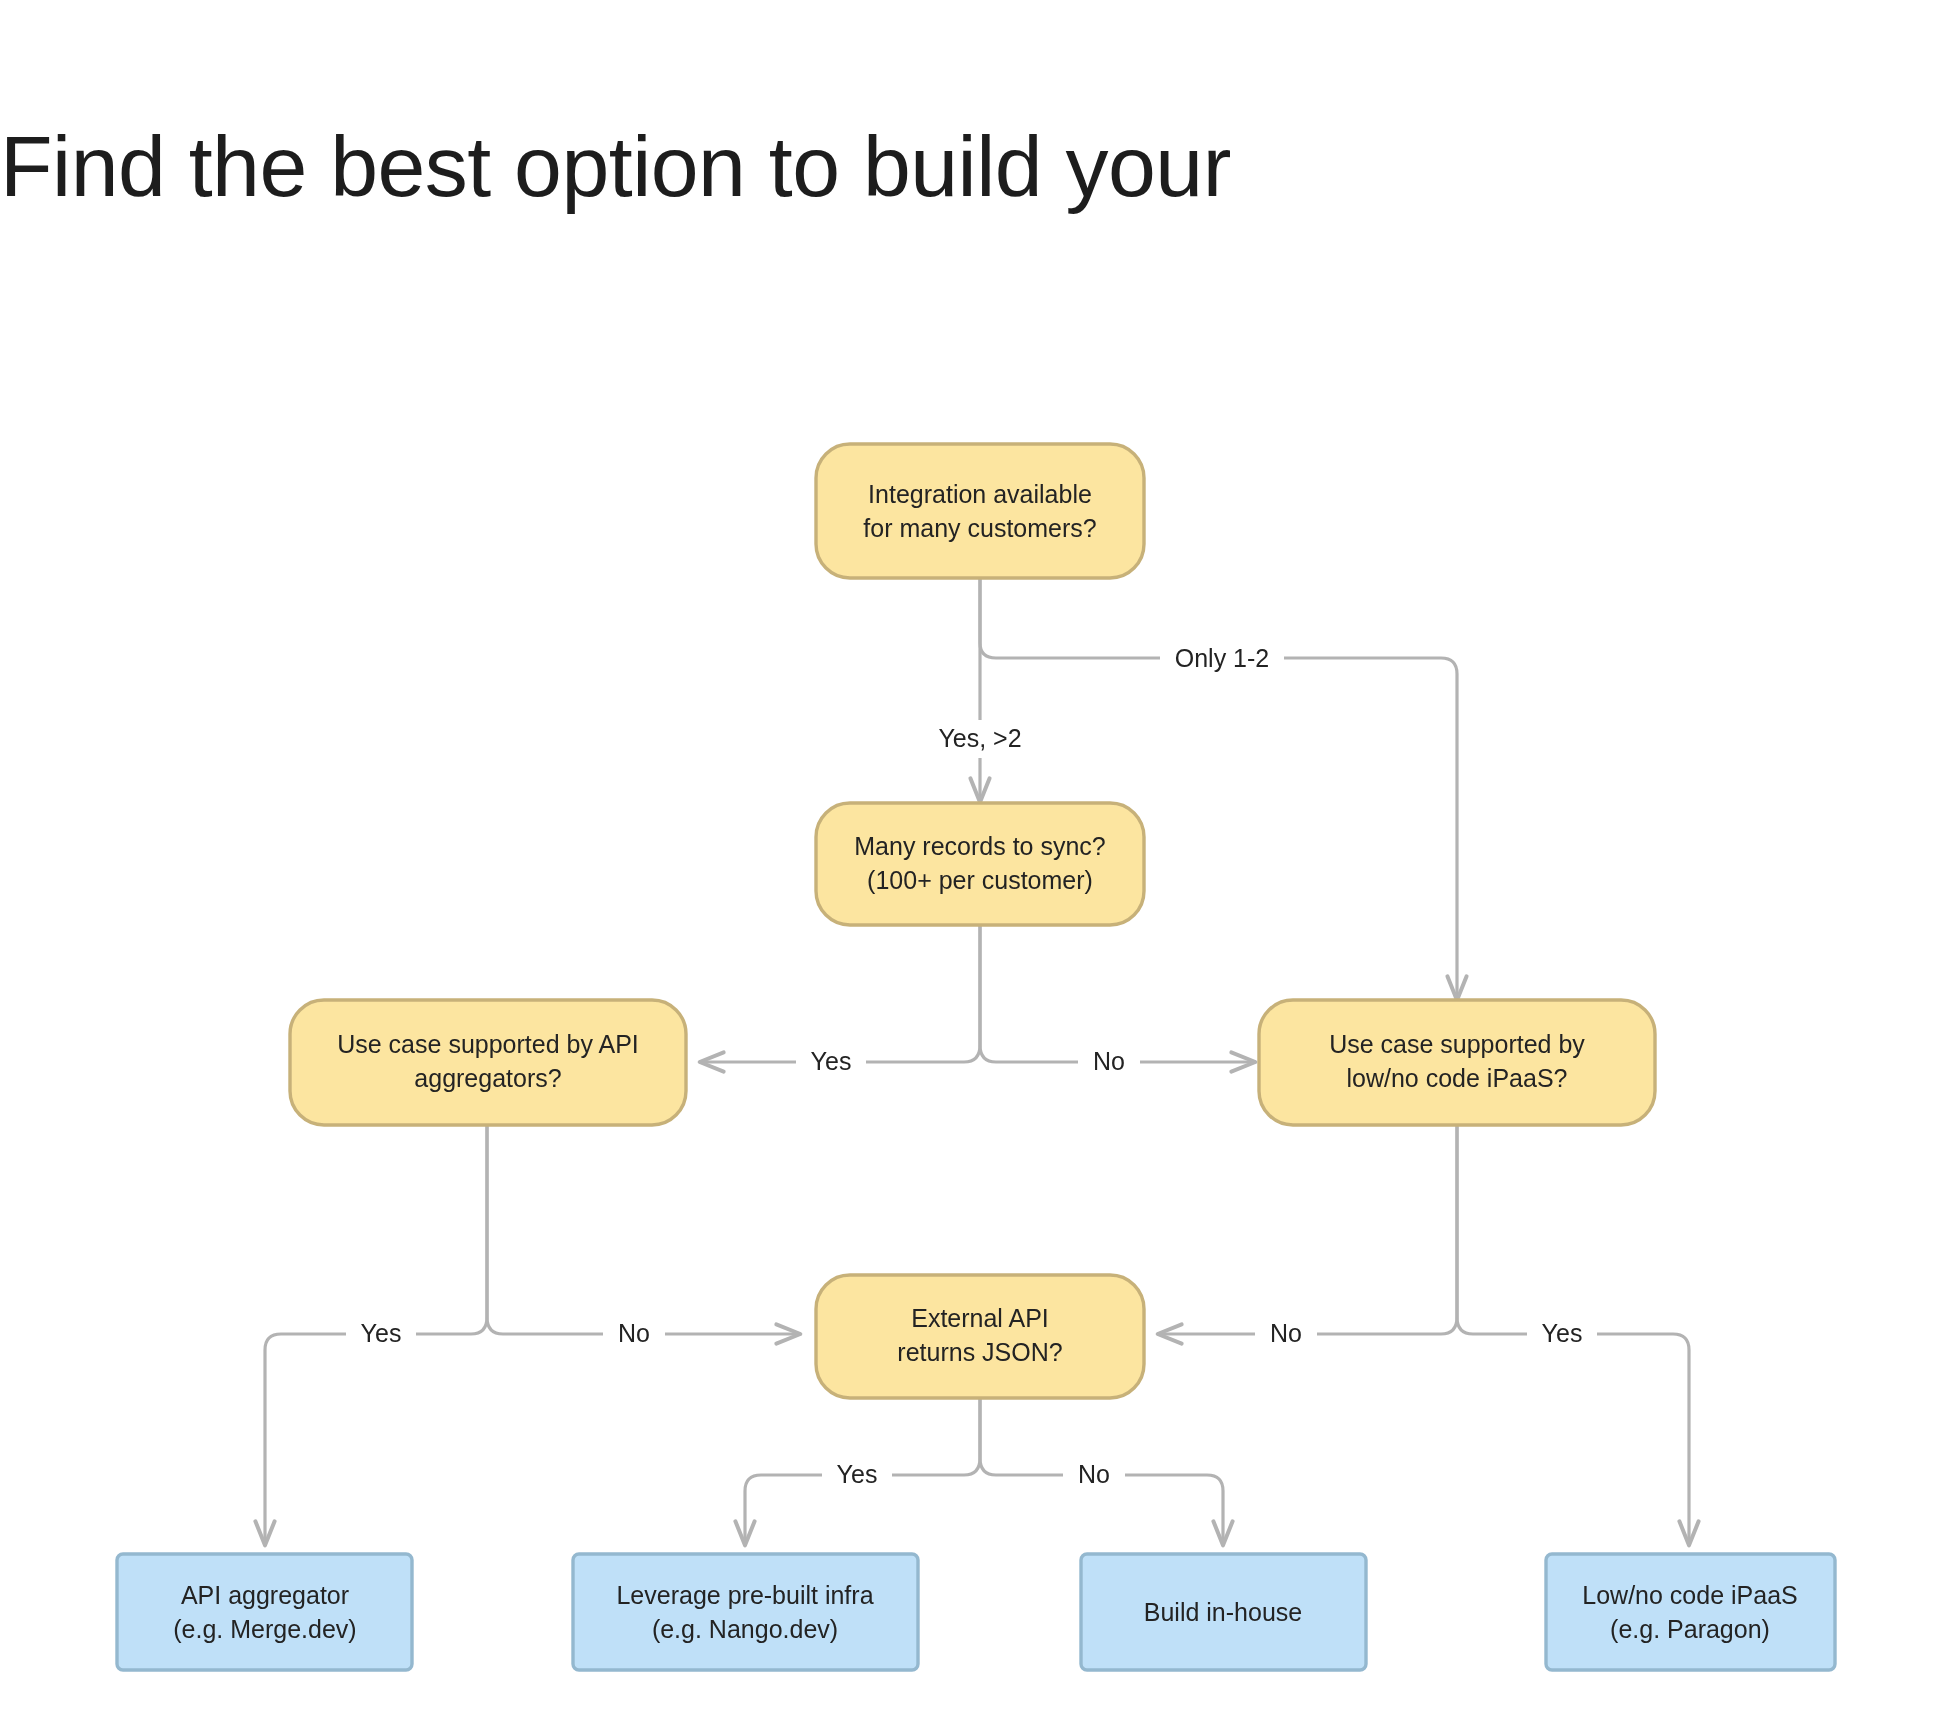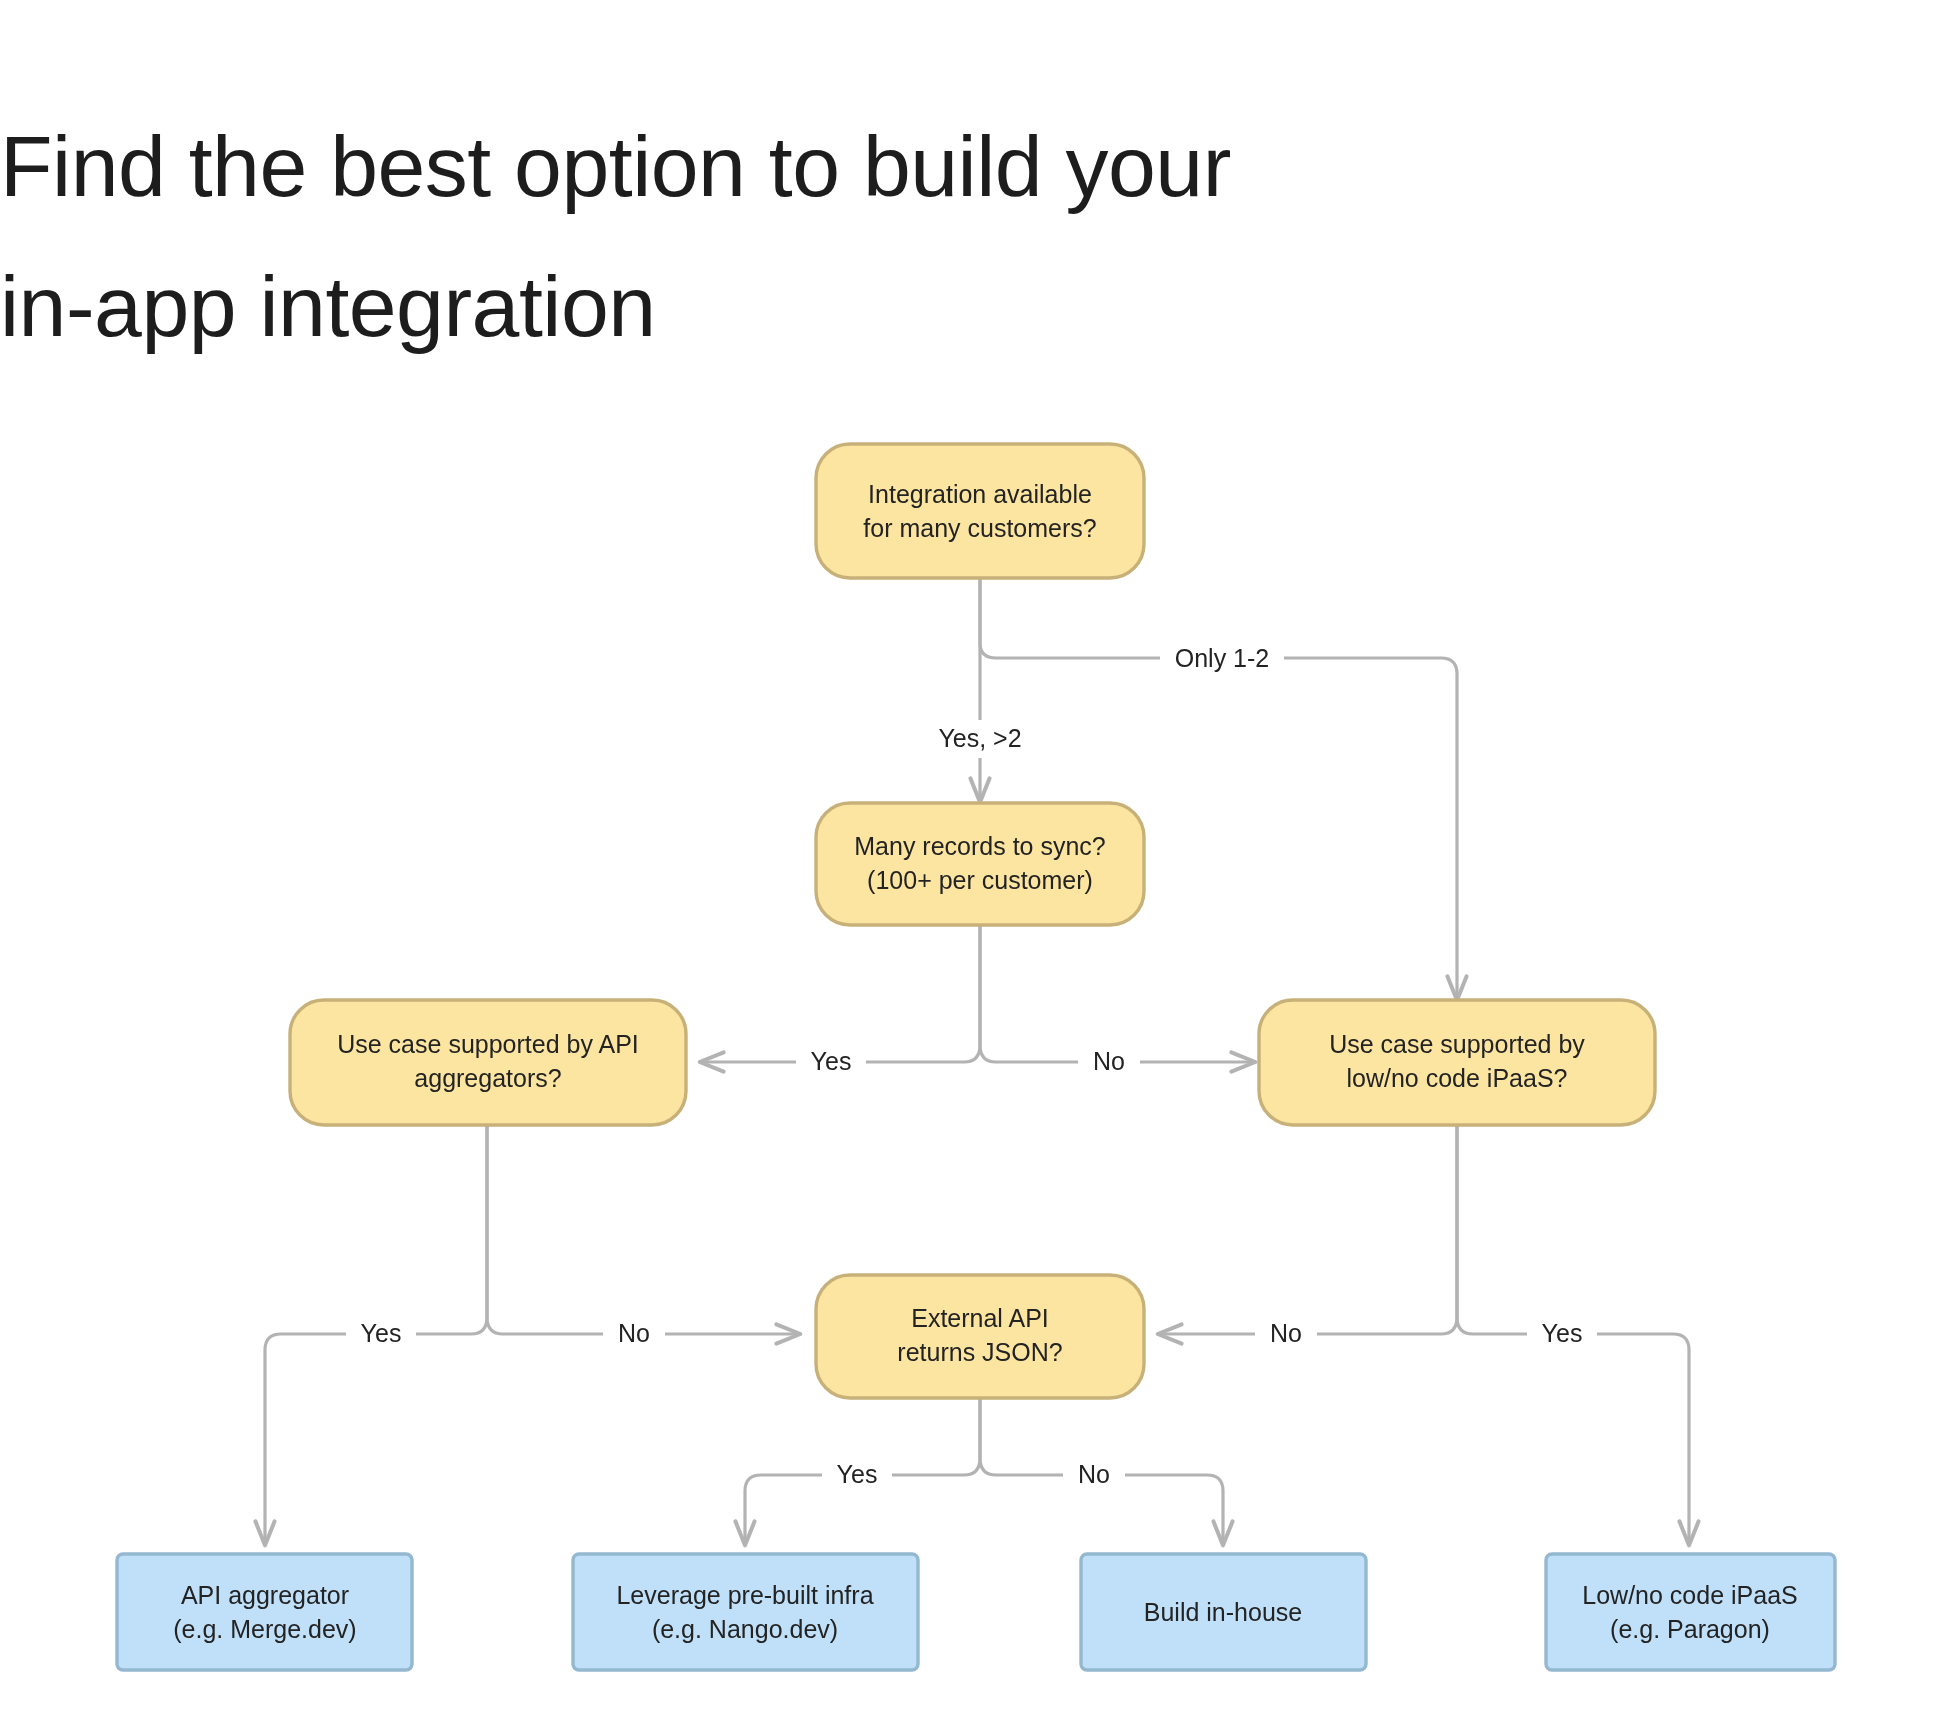--- a/index.html
+++ b/index.html
@@ -77,21 +77,20 @@
     fill: #ffffff;
   }
 </style>
 </head>
 <body>
 
 <div id="page">
 
   <div id="title-block">
     <div class="title-line">Find the best option to build your</div>
-    <div class="title-line">in-app integration</div>
   </div>
 
   <svg id="flow" viewBox="0 0 1940 1730">
     <defs>
       <marker id="arrow" markerWidth="10" markerHeight="10" refX="8.4" refY="4" orient="auto" markerUnits="strokeWidth">
         <path d="M1,1 L8.5,4 L1,7" fill="none" stroke="#b3b3b3" stroke-width="1.25" stroke-linecap="round" stroke-linejoin="round"></path>
       </marker>
     </defs>
 
     <g>

